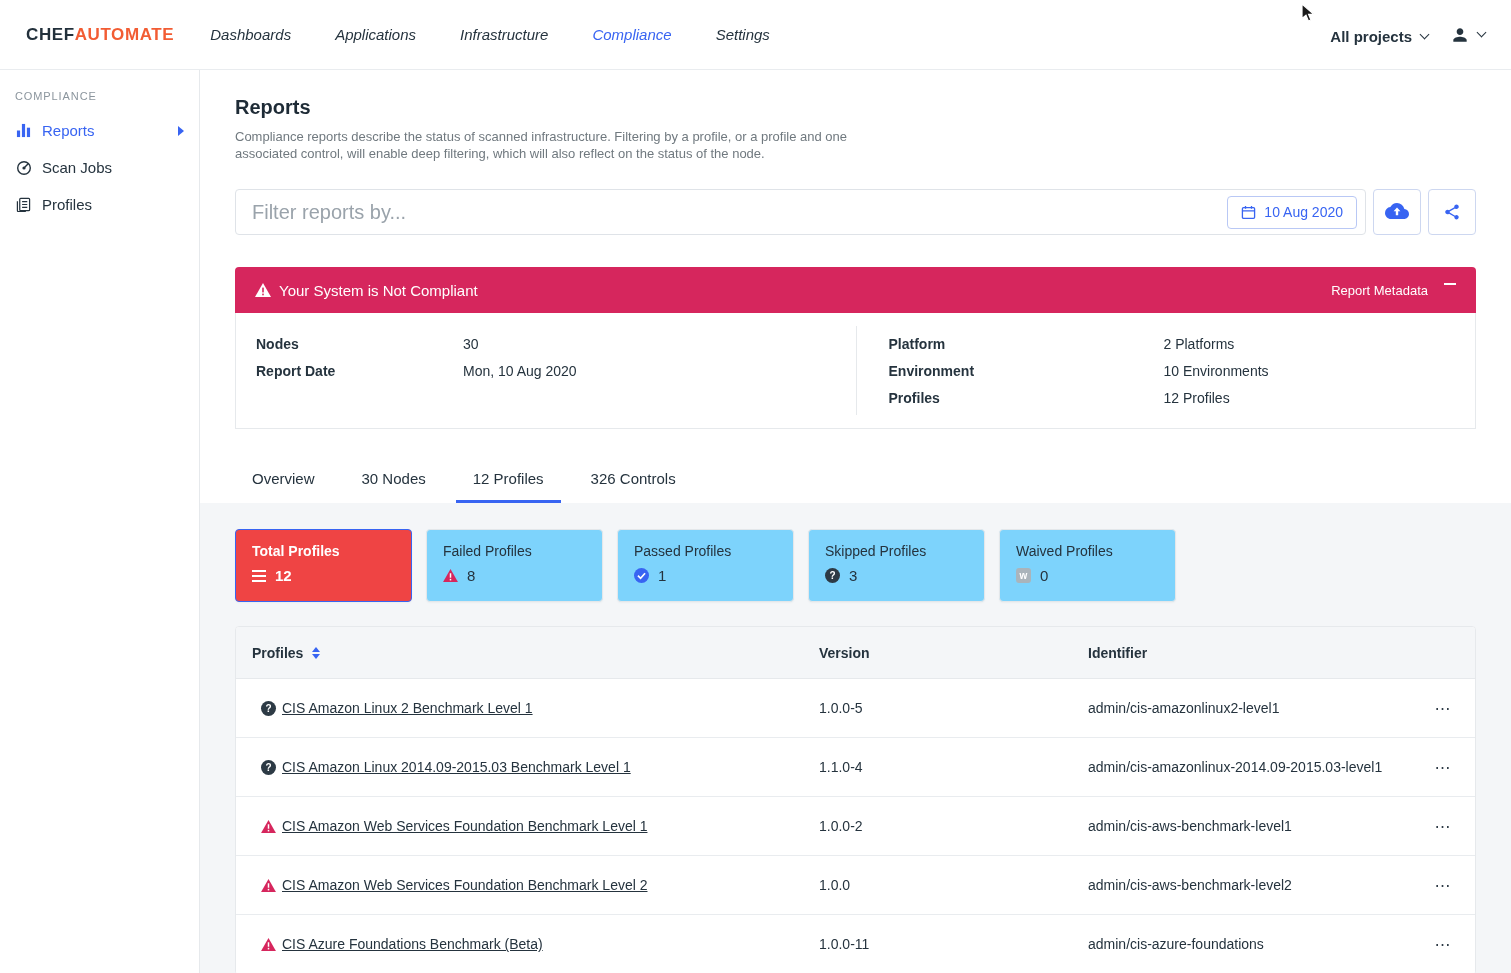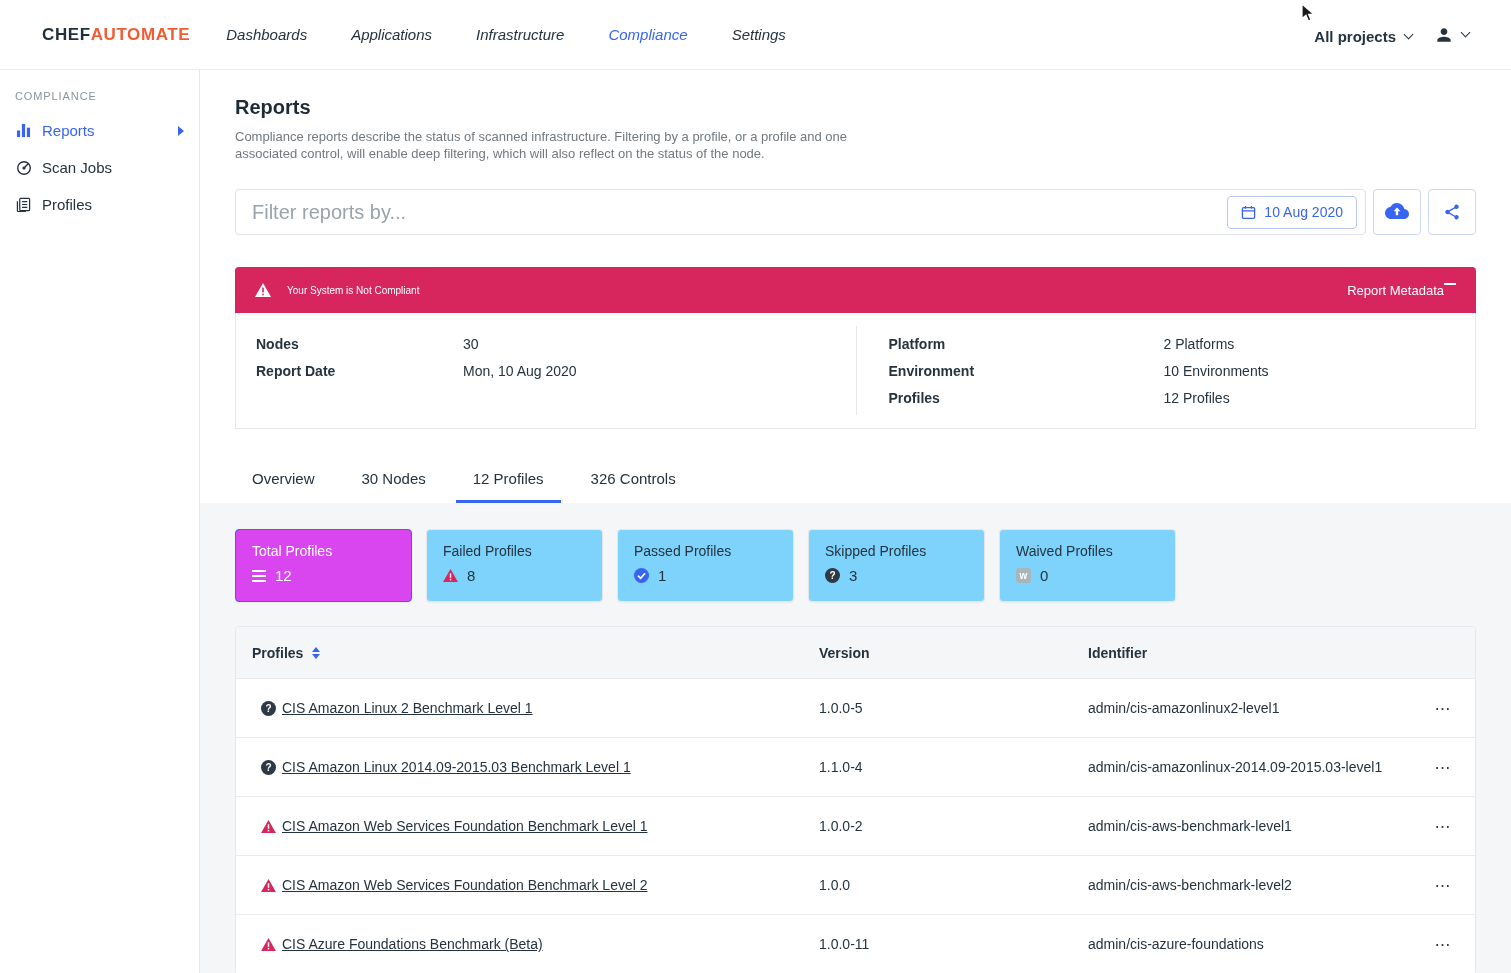--- a/index.html
+++ b/index.html
@@ -3,21 +3,21 @@
 <meta charset="utf-8">
 <style>
   * { box-sizing: border-box; margin: 0; padding: 0; }
   html,body { width:1511px; height:973px; overflow:hidden; }
   body {
     font-family: "Liberation Sans", sans-serif;
     background:#fff; color:#25333e; position:relative;
   }
   
   .topnav {
-    height:70px; display:flex; align-items:center; padding:0 42px;
+    height:70px; display:flex; align-items:center; padding:0 26px;
     background:#fff; border-bottom:1px solid #e9ecef; position:relative; z-index:5;
   }
   .logo { font-size:17px; font-weight:800; letter-spacing:.6px; display:flex; cursor:pointer; }
   .logo .chef { color:#22303b; }
   .logo .automate { color:#f25c33; }
   .nav-links { display:flex; align-items:center; margin-left:36px; }
   .nav-link {
     font-size:15px; color:#25333e; margin-right:44px; cursor:pointer; text-decoration:none;font-style:italic;
   }
   .nav-link.active { color:#3864f2; }
@@ -66,22 +66,22 @@
   }
   .sq-btn {
     width:49px; height:46px; border:1px solid #cdd7f0; border-radius:4px; background:#fff;
     display:flex; align-items:center; justify-content:center; cursor:pointer; color:#3864f2;
   }
   
   .banner {
     margin-top:32px; height:46px; background:#d6265d; border-radius:4px 4px 0 0;
     display:flex; align-items:center; padding:0 20px; color:#fff;
   }
-  .banner-msg { font-size:10px; margin-left:16px; }
-  .banner-right { margin-left:auto; display:flex; align-items:flex-start; }
+  .banner-msg { font-size:15px; margin-left:8px; }
+  .banner-right { margin-left:auto; display:flex; align-items:flex-start; gap:16px; }
   .banner-meta { font-size:13px; }
   .minus { width:12px; height:2px; background:#fff; display:inline-block; cursor:pointer; }
   
   .metadata {
     border:1px solid #e6e9ec; border-top:none; display:flex; padding:17px 0; position:relative; background:#fff;
   }
   .meta-col { width:50%; padding-left:20px; }
   .meta-col.right { padding-left:33px; }
   .meta-divider { position:absolute; left:50%; top:13px; bottom:13px; width:1px; background:#e6e9ec; }
   .meta-row { display:flex; font-size:14px; height:27px; align-items:center; }
@@ -96,21 +96,21 @@
   .tab.active { border-bottom-color:#3864f2; }
   
   .lower { flex:1; background:#f4f6f8; padding:26px 35px 0; }
   .cards { display:flex; gap:14px; }
   .card {
     width:177px; height:73px; background:#7dd3fc; border:1px solid #e3e7ea; border-radius:4px;
     padding:13px 16px; cursor:pointer; box-shadow:0 1px 2px rgba(0,0,0,.04);
   }
   .card-label { font-size:14px; color:#25333e; }
   .card-val { margin-top:8px; display:flex; align-items:center; gap:9px; font-size:15px; color:#25333e; }
-  .card.selected { background:#d946ef; border-color:#3864f2; }
+  .card.selected { background:#ef4444; border-color:#3864f2;font-weight:bold; }
   .card.selected .card-label, .card.selected .card-val { color:#fff; }
   
   .glyph {
     display:inline-flex; align-items:center; justify-content:center;
     width:15px; height:15px; font-size:10px; font-weight:700; color:#fff; flex:none;
   }
   .glyph.q { background:#2d3a45; border-radius:50%; }
   .glyph.w { background:#aab4bb; border-radius:3px; }
   
   .ptable { margin-top:24px; background:#fff; border:1px solid #e6e9ec; border-radius:4px; overflow:hidden; }

